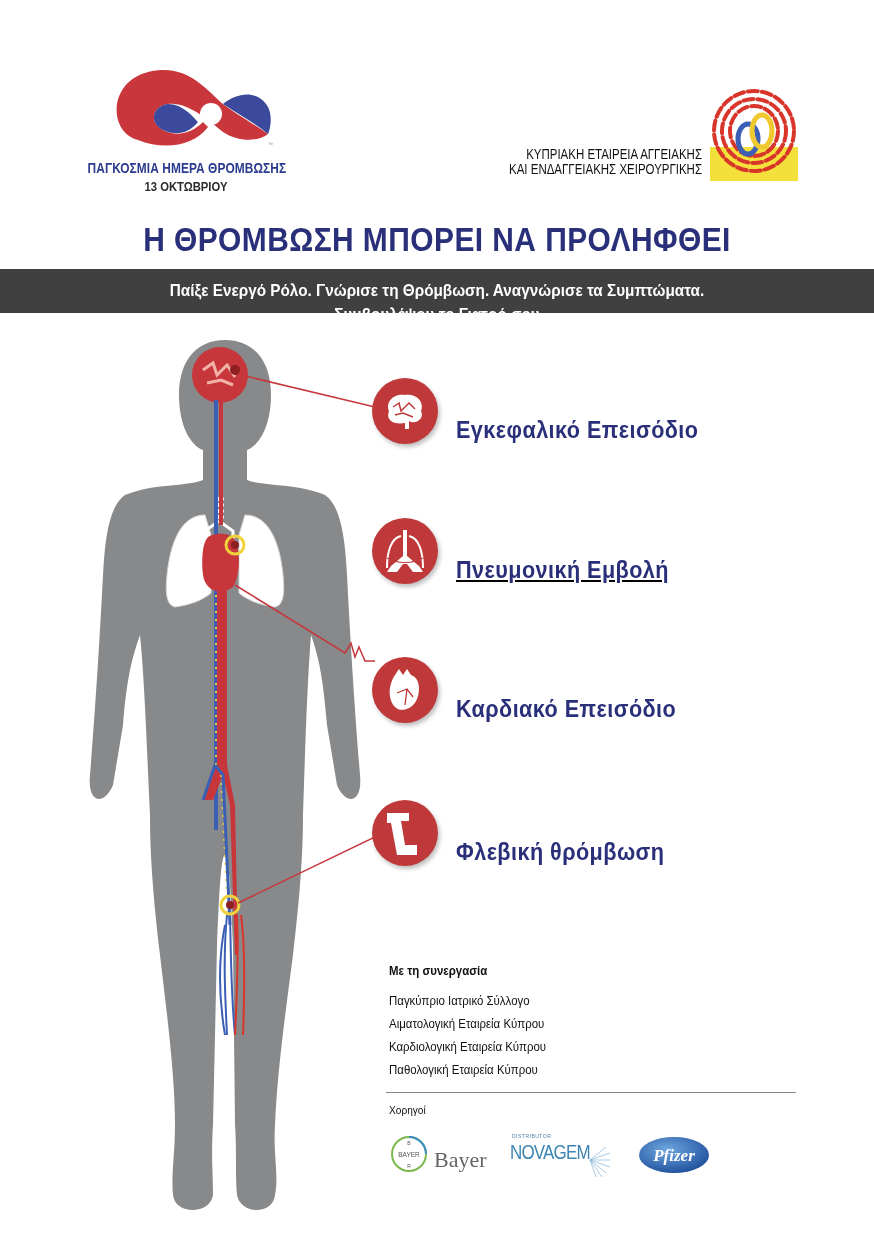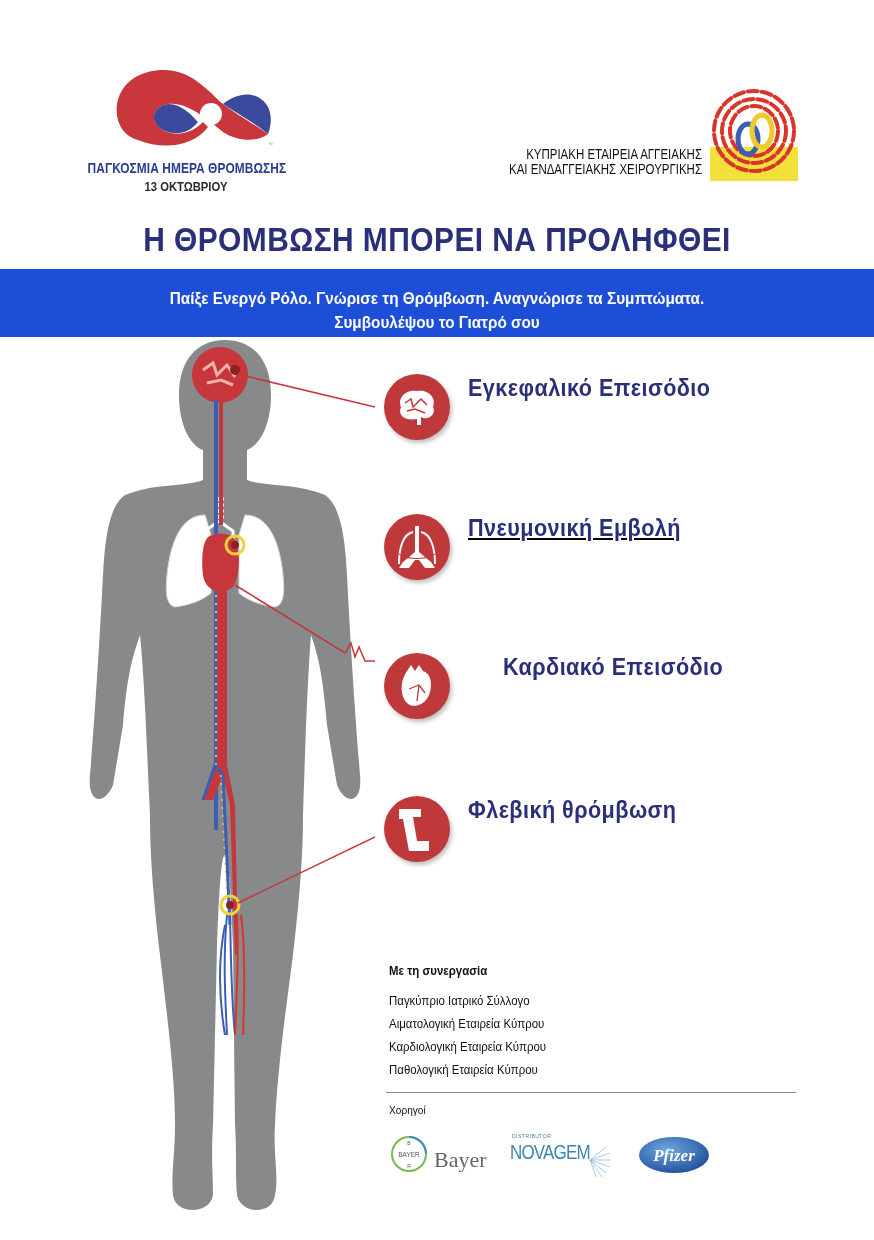--- a/index.html
+++ b/index.html
@@ -12,28 +12,28 @@
   #wtd-date { left:66px; top:180px; width:240px; text-align:center; font-size:12.5px; font-weight:bold; color:#2b2b2b; transform:scaleX(0.9); }
 
   
   #society-name { left:440px; top:147px; width:262px; text-align:right; font-size:14px; line-height:14.5px; color:#111; transform:scaleX(0.82); transform-origin:right center; white-space:nowrap; }
   #society-logo { left:708px; top:85px; width:92px; height:98px; }
 
   
   #headline { left:0; top:220px; width:874px; text-align:center; font-size:34px; font-weight:bold; color:#2a2f7a; letter-spacing:0.5px; transform:scaleX(0.88); white-space:nowrap; }
 
   
-  #banner { left:0; top:269px; width:874px; height:68px; background:#1d4ed8; color:#fff; text-align:center; font-weight:bold; font-size:17px; line-height:24px; padding-top:18px; box-sizing:border-box; }
+  #banner { left:0; top:269px; width:874px; height:44px; background:#404040; color:#fff; text-align:center; font-weight:bold; font-size:17px; line-height:24px; padding-top:10px; box-sizing:border-box; }
   #banner span { display:block; transform:scaleX(0.9); white-space:nowrap; }
 
   
   #figure { left:75px; top:335px; width:300px; height:900px; }
 
   
-  .cond { position:absolute; left:384px; height:70px; display:flex; align-items:flex-start; }
+  .cond { position:absolute; left:372px; height:70px; display:flex; align-items:flex-end; }
   .cond .badge { width:66px; height:66px; border-radius:50%; background:#c0393a; box-shadow:2px 3px 4px rgba(0,0,0,0.25); display:flex; align-items:center; justify-content:center; }
   .cond .label { margin-left:18px; font-size:24px; font-weight:bold; color:#2a2f7a; transform:scaleX(0.9); transform-origin:left center; white-space:nowrap; letter-spacing:0.5px; }
 
   
   #partners-head { left:389px; top:963px; font-size:13px; font-weight:bold; color:#111; transform:scaleX(0.88); transform-origin:left; white-space:nowrap; }
   .partner { position:absolute; left:389px; font-size:13px; color:#111; transform:scaleX(0.88); transform-origin:left; white-space:nowrap; }
   #divider { left:386px; top:1092px; width:410px; height:1px; background:#8a8a8a; }
   #sponsors-head { left:389px; top:1104px; font-size:11.5px; color:#111; transform:scaleX(0.88); transform-origin:left; }
 
   #bayer { left:390px; top:1135px; display:flex; align-items:flex-end; }
@@ -156,21 +156,21 @@
   <div class="badge">
     <svg width="44" height="46" viewBox="0 0 44 46">
         <path d="M20 2 L24 2 L24 28 L36 38 L40 44 L30 44 L24 36 L20 36 L14 44 L4 44 L8 38 L20 28 Z" fill="#fff"></path>
         <path d="M18 8 C8 10 4 24 4 40 M26 8 C36 10 40 24 40 40" stroke="#fff" stroke-width="2" fill="none"></path>
         <path d="M4 30 C14 36 30 36 40 30" stroke="#c0393a" stroke-width="1.2" fill="none"></path>
       </svg>
   </div>
   <div class="label">Πνευμονική Εμβολή</div>
 </div>
 
-<div class="cond" style="top:653px;gap:35px;">
+<div class="cond" style="top:653px;">
   <div class="badge">
     <svg width="40" height="46" viewBox="0 0 40 46">
         <path d="M10 8 L14 2 L18 8 L22 2 L26 8 C34 10 36 22 32 32 C28 42 16 46 10 40 C4 34 2 20 10 8 Z" fill="#fff"></path>
         <path d="M12 26 L22 22 L28 30 M22 22 L20 38" stroke="#c0393a" stroke-width="1.3" fill="none"></path>
       </svg>
   </div>
   <div class="label">Καρδιακό Επεισόδιο</div>
 </div>
 
 <div class="cond" style="top:796px;">

